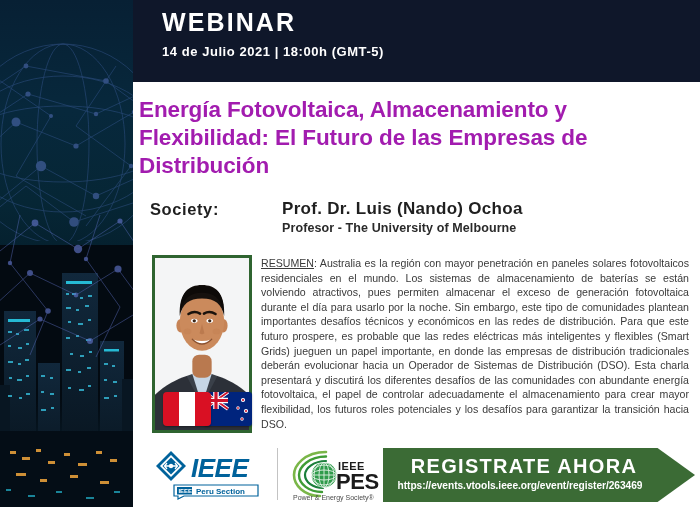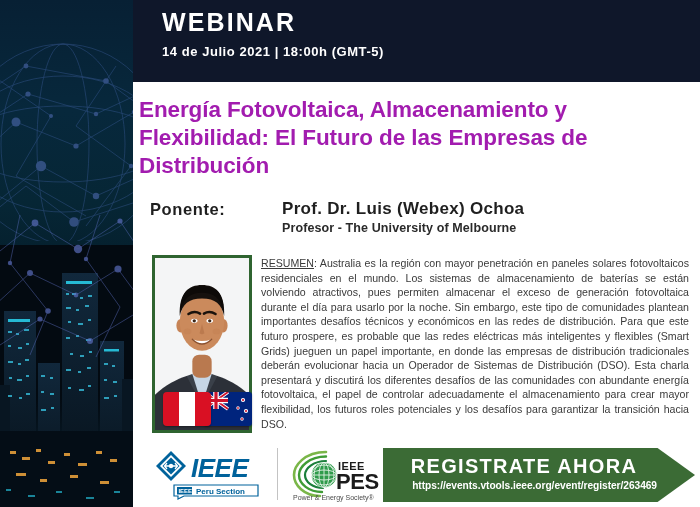--- a/index.html
+++ b/index.html
@@ -172,21 +172,21 @@
     position: absolute; left: 0; right: 38px; top: 8px;
     text-align: center;
     color: #ffffff;
     font-size: 20px; font-weight: bold;
     letter-spacing: 1.3px;
     line-height: 1;
     margin-left: 8px;
   }
   #cta-url {
     position: absolute; left: 0; right: 38px; top: 33px;
-    text-align: right;
+    text-align: center;
     color: #ffffff;
     font-size: 10.2px; font-weight: bold;
     letter-spacing: -0.05px;
     line-height: 1;
   }
 </style>
 </head>
 <body>
 
 <div id="poster">
@@ -357,22 +357,22 @@
   </div>
 
   <div id="header-bar">
     <div id="webinar-word">WEBINAR</div>
     <div id="webinar-date">14 de Julio 2021  |  18:00h (GMT-5)</div>
 
   </div>
 
   <div id="title">Energía Fotovoltaica, Almacenamiento y Flexibilidad: El Futuro de las Empresas de Distribución</div>
 
-  <div id="ponente-label">Ponente:</div>
-  <div id="speaker-name">Prof. Dr. Luis (Webex) Ochoa</div>
+  <div id="ponente-label">Society:</div>
+  <div id="speaker-name">Prof. Dr. Luis (Nando) Ochoa</div>
   <div id="speaker-affil">Profesor - The University of Melbourne</div>
 
   <div id="photo-frame">
     <svg id="photo-svg" viewBox="0 0 100 178" preserveAspectRatio="xMidYMid slice">
       <rect x="0" y="0" width="100" height="178" fill="#f4f5f6"></rect>
 
       <path d="M-6 178 L-6 150 C6 134 22 126 34 122 L66 122 C78 126 94 134 106 150 L106 178 Z" fill="#2c3038"></path>
 
       <path d="M38 122 L50 150 L62 122 L58 118 L42 118 Z" fill="#c6d6e6"></path>
 

